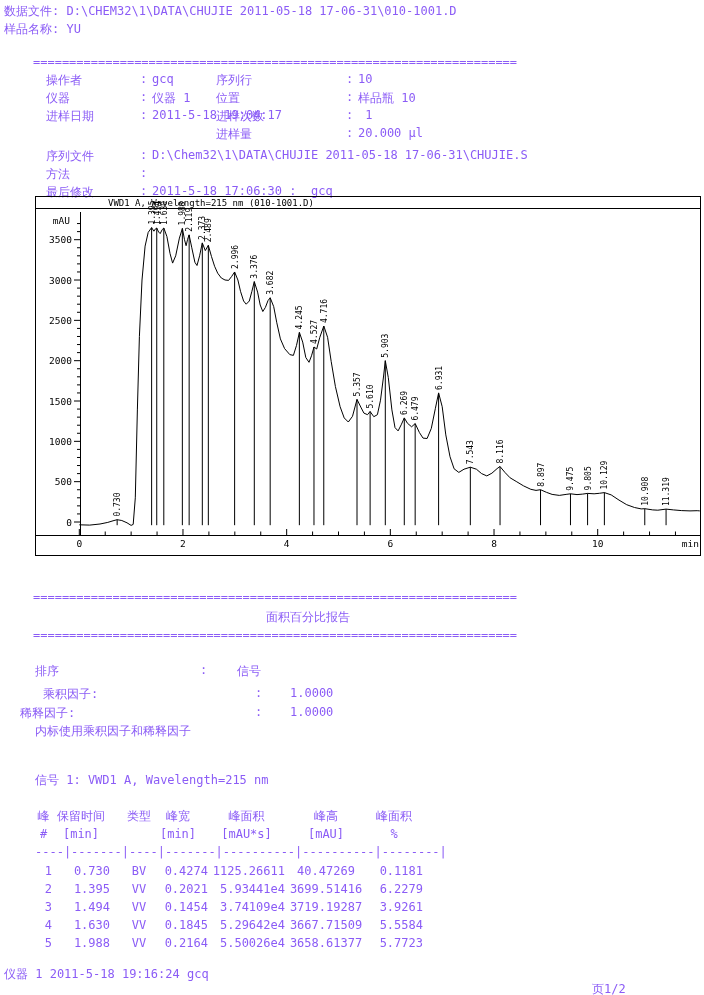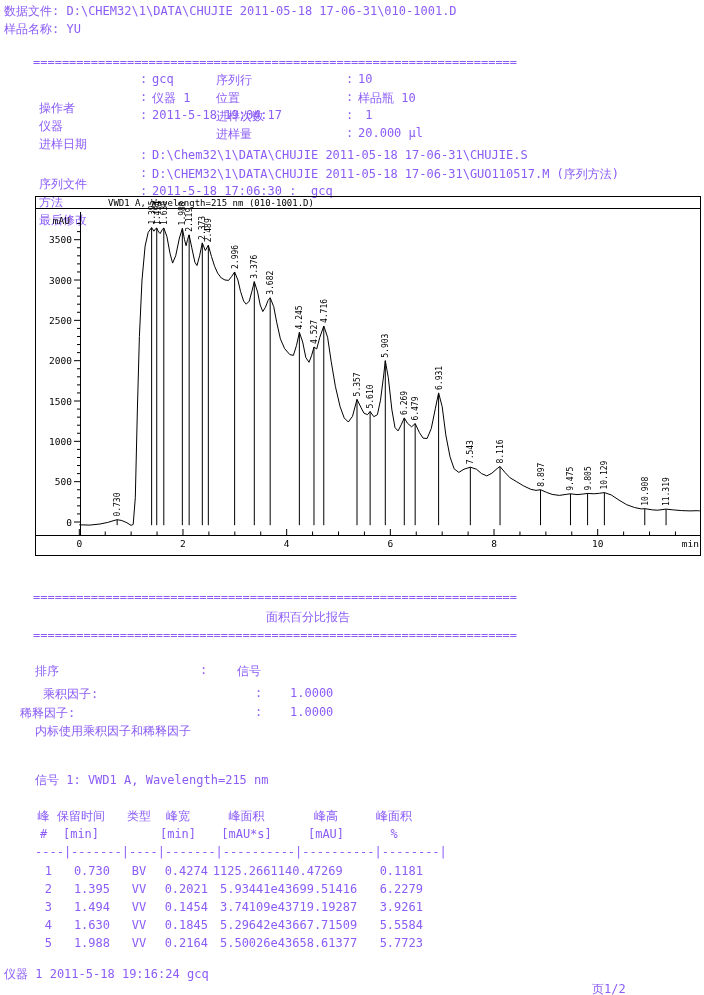--- a/index.html
+++ b/index.html
@@ -2,35 +2,35 @@
 <html><head>
 <meta charset="utf-8">
 <style>
   html,body{margin:0;padding:0;background:#fff;}
   #page{position:relative;width:704px;height:995px;background:#ffffff;color:#8b5cf6;
         font-family:"DejaVu Sans Mono","Liberation Mono",monospace;font-size:12px;overflow:hidden;}
   .abs{position:absolute;white-space:pre;}
   .sep{letter-spacing:0;}
   
   .info-row{position:absolute;left:0;width:704px;height:18px;}
-  .info-ll{position:absolute;left:39px;margin-top:28px;}
+  .info-ll{position:absolute;left:46px;}
   .info-lc{position:absolute;left:140px;}
   .info-lv{position:absolute;left:152px;white-space:pre;}
   .info-rl{position:absolute;left:216px;width:112px;text-align:left;}
   .info-rc{position:absolute;left:346px;}
   .info-rv{position:absolute;left:358px;white-space:pre;}
   
   .trow{position:absolute;left:0;width:704px;height:18px;}
   .c{position:absolute;white-space:pre;}
   .c1{left:35px;width:17px;text-align:right;}
   .c2{left:52px;width:58px;text-align:right;}
   .c3{left:118px;width:42px;text-align:center;}
   .c4{left:148px;width:60px;text-align:right;}
   .c5{left:208px;width:77px;text-align:right;}
-  .c6{left:285px;width:82px;text-align:left;}
+  .c6{left:285px;width:82px;text-align:center;}
   .c7{left:365px;width:58px;text-align:right;}
   .hdr .c1,.hdr .c2,.hdr .c4,.hdr .c5,.hdr .c6,.hdr .c7{text-align:center;}
   #chart{position:absolute;left:35px;top:196px;}
 </style>
 </head>
 <body>
 
 <div id="page">
 
   <div class="abs" style="left:4px;top:3px;"><span>数据文件:</span> <span>D:\CHEM32\1\DATA\CHUJIE 2011-05-18 17-06-31\010-1001.D</span></div>
@@ -69,21 +69,20 @@
         <span class="info-rv">20.000 µl</span>
       </div>
       <div class="info-row" style="top: 148px;">
         <span class="info-ll">序列文件</span>
         <span class="info-lc">:</span>
         <span class="info-lv">D:\Chem32\1\DATA\CHUJIE 2011-05-18 17-06-31\CHUJIE.S</span>
       </div>
       <div class="info-row" style="top: 166px;">
         <span class="info-ll">方法</span>
         <span class="info-lc">:</span>
-        <span class="info-lv">D:\CHEM32\1\DATA\CHUJIE 2011-05-18 17-06-31\GUO110517.M (序列方法)</span>
       </div>
       <div class="info-row" style="top: 184px;">
         <span class="info-ll">最后修改</span>
         <span class="info-lc">:</span>
         <span class="info-lv">2011-5-18 17:06:30 :  gcq</span>
       </div>
     </div>
 
   <svg id="chart" width="666" height="360">
       <rect x="0.5" y="0.5" width="665" height="359" fill="none" stroke="#000"></rect>

